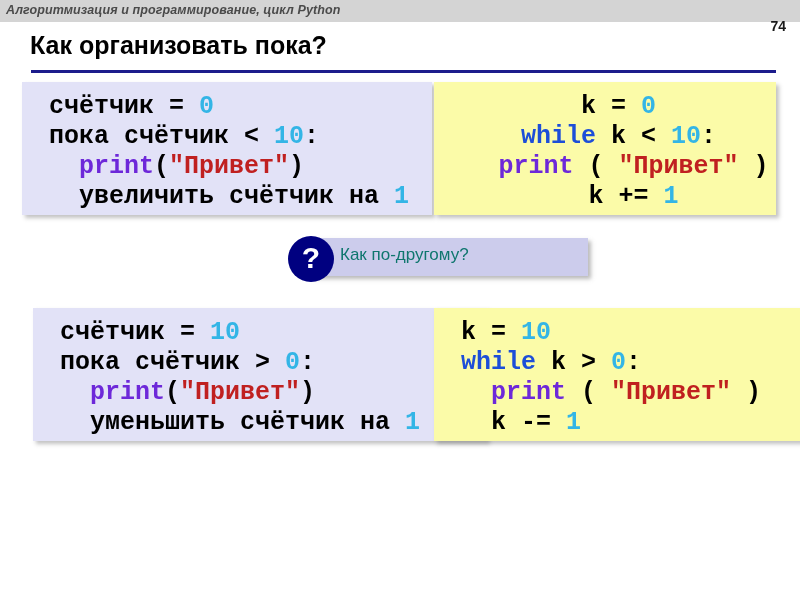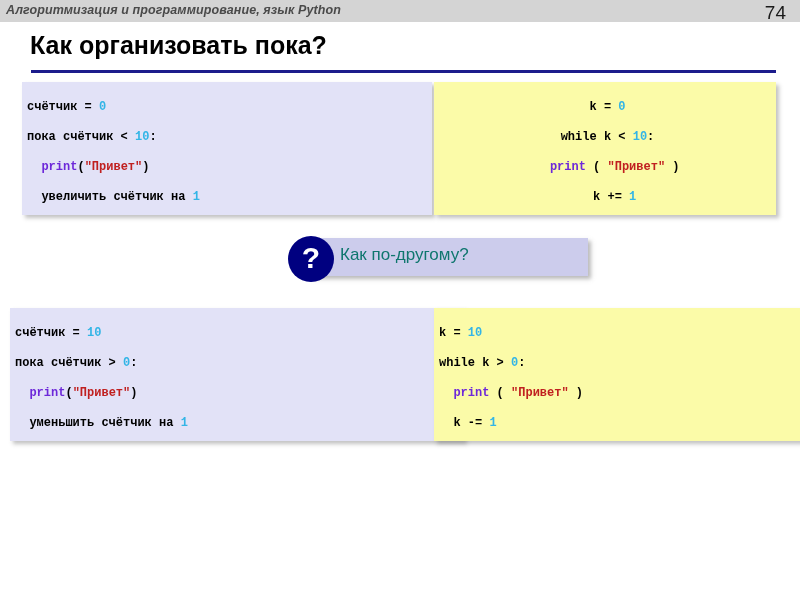--- a/index.html
+++ b/index.html
@@ -28,23 +28,23 @@
     left: 6px; top: 3px;
     font-size: 12.5px;
     font-style: italic;
     font-weight: bold;
     color: #4a4a4a;
     letter-spacing: 0.1px;
     white-space: nowrap;
   }
   #slide-number {
     position: absolute;
-    right: 14px; top: 2px;
-    font-size: 19px;
-    font-weight: normal;
+    right: 14px; top: 18px;
+    font-size: 14px;
+    font-weight: bold;
     color: #1a1a1a;
   }
 
   
   #page-title {
     position: absolute;
     left: 30px; top: 31px;
     font-size: 25px;
     font-weight: bold;
     color: #000000;
@@ -55,40 +55,40 @@
     left: 31px; top: 70px;
     width: 745px; height: 3px;
     background: #1c1c8c;
   }
 
   
   .code-panel {
     position: absolute;
     font-family: "Liberation Mono", monospace;
     font-weight: bold;
-    font-size: 12px;
+    font-size: 25px;
     line-height: 30px;
-    padding: 10px 0 8px 5px;
+    padding: 10px 0 8px 27px;
     box-shadow: 3px 3px 4px rgba(120,120,120,0.45);
     white-space: pre;
     color: #000000;
   }
   .panel-pseudo { background: #e2e2f7; }
   .panel-python { background: #fbfba8; }
 
   #pseudo-panel-top   { left: 22px;  top: 82px;  width: 410px; height: 133px; }
   #python-panel-top   { left: 434px; top: 82px;  width: 342px; height: 133px; text-align: center; }
-  #pseudo-panel-bot   { left: 10px;  top: 308px; width: 454px; height: 133px; }
+  #pseudo-panel-bot   { left: 33px;  top: 308px; width: 454px; height: 133px; }
   #python-panel-bot   { left: 434px; top: 308px; width: 414px; height: 133px; }
 
   .code-line { height: 30px; }
 
   
   .tok-num   { color: #33b5e6; }
-  .tok-kw    { color: #000000; }
+  .tok-kw    { color: #1d4ed8; }
   .tok-fn    { color: #6d28d9; }
   .tok-str   { color: #c02020; }
   .tok-plain { color: #000000; }
 
   
   #callout {
     position: absolute;
     left: 288px; top: 236px;
     height: 44px;
   }
@@ -126,21 +126,21 @@
     font-weight: bold;
     color: #ffffff;
     line-height: 1;
     padding-bottom: 2px;
   }
 </style>
 </head>
 <body>
 
 <div id="header-bar">
-  <div id="header-course">Алгоритмизация и программирование, язык Python</div>
+  <div id="header-course">Алгоритмизация и программирование, цикл Python</div>
   <div id="slide-number">74</div>
 </div>
 
 <div id="page-title">Как организовать пока?</div>
 <div id="title-rule"></div>
 
 <div id="pseudo-panel-top" class="code-panel panel-pseudo"><div class="code-line"><span class="tok-plain">счётчик = </span><span class="tok-num">0</span></div><div class="code-line"><span class="tok-plain">пока счётчик &lt; </span><span class="tok-num">10</span><span class="tok-plain">:</span></div><div class="code-line"><span class="tok-plain">  </span><span class="tok-fn">print</span><span class="tok-plain">(</span><span class="tok-str">"Привет"</span><span class="tok-plain">)</span></div><div class="code-line"><span class="tok-plain">  увеличить счётчик на </span><span class="tok-num">1</span></div></div>
 
 <div id="python-panel-top" class="code-panel panel-python"><div class="code-line"><span class="tok-plain">k = </span><span class="tok-num">0</span></div><div class="code-line"><span class="tok-kw">while</span><span class="tok-plain"> k &lt; </span><span class="tok-num">10</span><span class="tok-plain">:</span></div><div class="code-line"><span class="tok-plain">  </span><span class="tok-fn">print</span><span class="tok-plain"> ( </span><span class="tok-str">"Привет"</span><span class="tok-plain"> )</span></div><div class="code-line"><span class="tok-plain">  k += </span><span class="tok-num">1</span></div></div>
 

